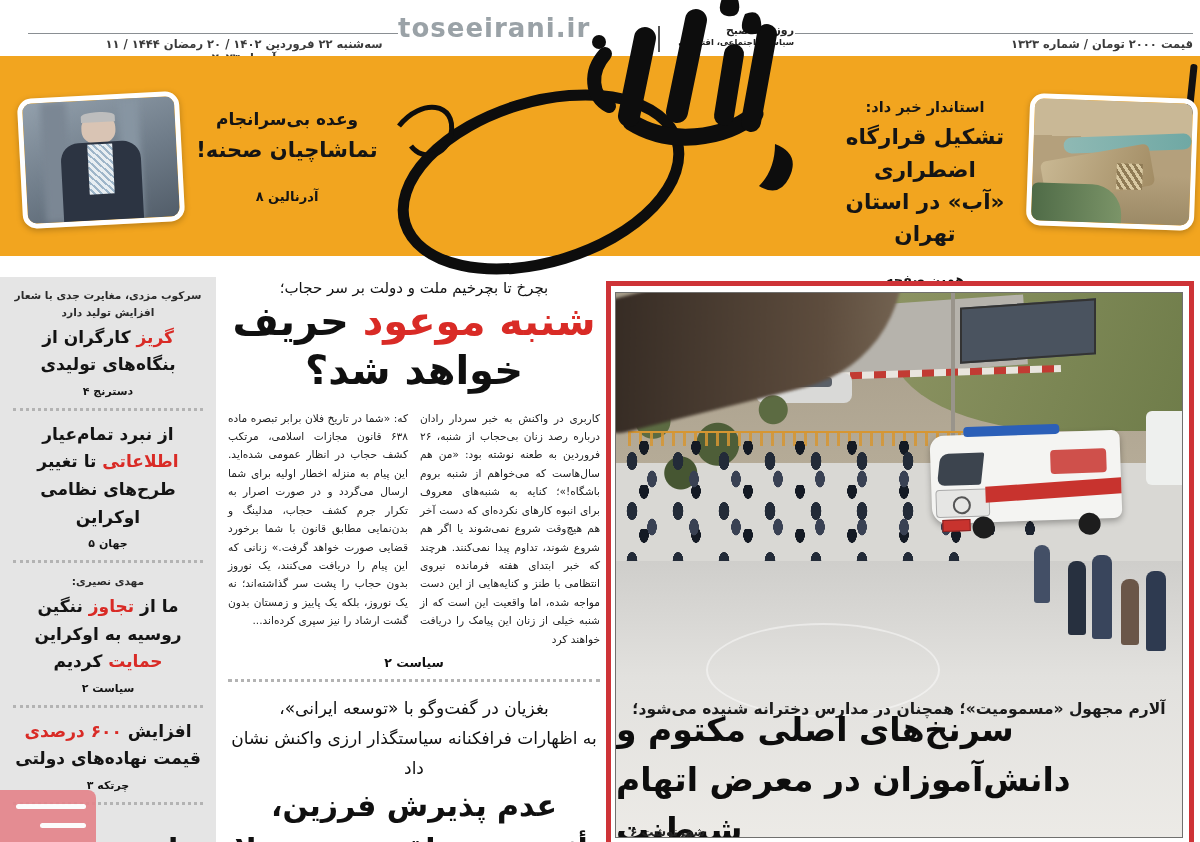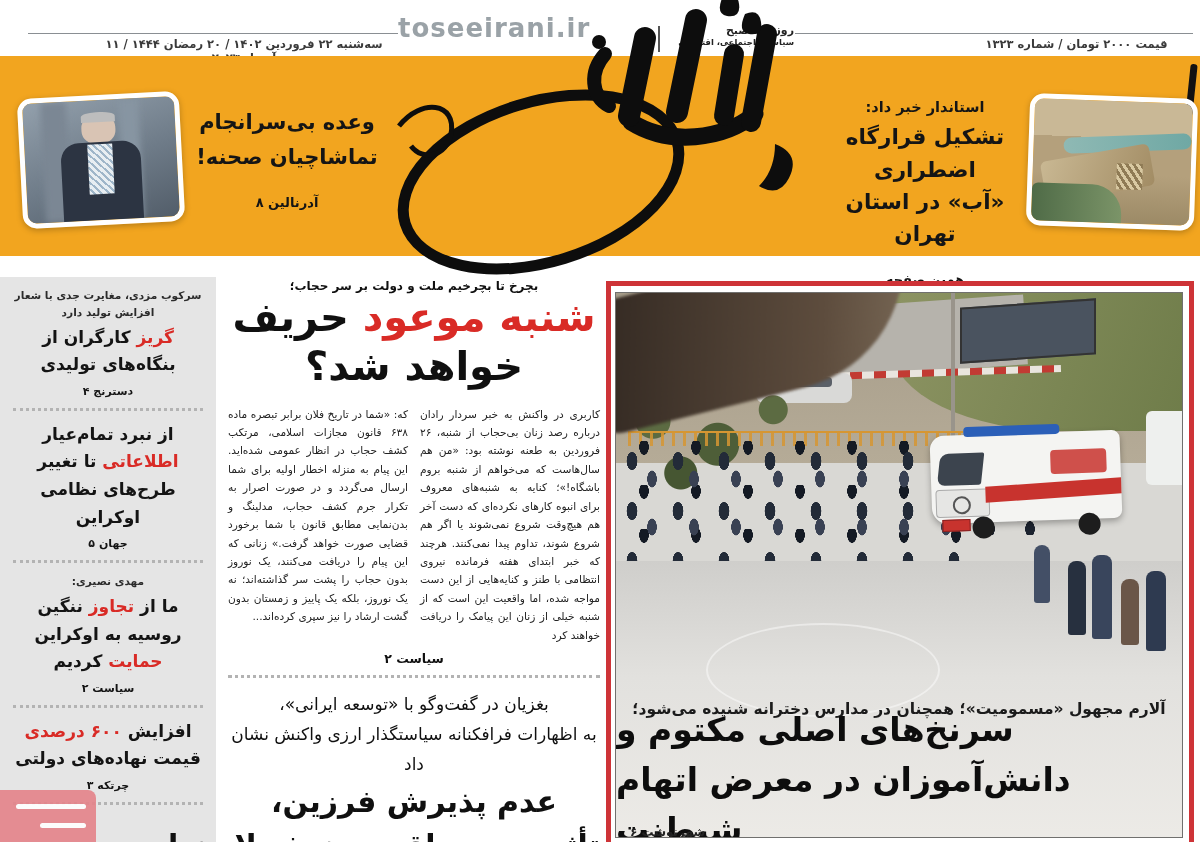--- a/index.html
+++ b/index.html
@@ -11,35 +11,35 @@
   .site{font-size:26px;font-weight:bold;color:#9aa2a7;direction:ltr;letter-spacing:1px;}
   .date,.price{font-size:11.5px;color:#3a3a3a;font-weight:600;}
   .publabel{width:132px;text-align:right;color:#222;}
   .publabel .l1{font-size:11px;font-weight:800;}
   .publabel .l2{font-size:8.5px;font-weight:600;}
   .pub-vline{width:1.5px;height:26px;background:#555;}
   
   .band{left:0;top:56px;width:1200px;height:200px;}
   .photo-card{border:5px solid #fff;border-radius:14px;box-shadow:0 2px 6px rgba(0,0,0,.25);overflow:hidden;}
   .band-story{text-align:center;color:#151515;}
-  .band-kicker{font-size:21px;font-weight:600;line-height:1.55;}
+  .band-kicker{font-size:17px;font-weight:600;line-height:1.55;}
   .band-head{font-size:21px;font-weight:800;line-height:1.5;margin-top:3px;}
   .band-tag{font-size:13px;font-weight:700;margin-top:22px;}
   .tick{background:#121212;border-radius:3px;}
   
   .leftpanel{left:0;top:277px;width:216px;height:565px;background:#e5e5e5;padding-top:10px;box-sizing:border-box;}
   .lp-item{width:198px;margin:0 auto;text-align:center;color:#141414;}
   .lp-kicker{font-size:10.6px;font-weight:600;line-height:1.6;color:#2b2b2b;}
   .lp-head{font-size:17px;font-weight:800;line-height:1.62;margin-top:3px;}
   .lp-tag{font-size:11px;font-weight:700;margin-top:6px;}
   .lp-sep{width:190px;margin:10px auto;height:0;border-top:3px dotted #b3b3b3;}
   .red{color:#D92B26;}
   
   .centercol{left:228px;top:279px;width:372px;text-align:center;color:#101010;}
-  .c-kicker{font-size:12px;font-weight:700;}
+  .c-kicker{font-size:15px;font-weight:400;}
   .c-head{font-size:40px;font-weight:900;line-height:1.22;margin-top:0;white-space:nowrap;}
   .c-body{display:flex;gap:12px;margin-top:14px;font-size:10.6px;line-height:1.74;color:#222;
           text-align:justify;text-align-last:right;}
   .c-body div{flex:1 1 0;}
   .c-tag{font-size:12.5px;font-weight:700;margin-top:7px;}
   .c-sep{height:0;border-top:3px dotted #b3b3b3;margin-top:9px;}
   .c-kicker2{font-size:17px;font-weight:400;line-height:1.75;margin-top:12px;}
   .c-head2{font-size:30px;font-weight:700;line-height:1.4;margin-top:2px;white-space:nowrap;}
   
   .redbox{left:606px;top:281px;width:588px;height:566px;border:5px solid #CE3337;background:#fff;
@@ -61,21 +61,21 @@
 
   <div class="abs rule" style="left:28px;top:33px;width:370px;"></div>
   <div class="abs date" style="left:90px;top:37px;width:308px;text-align:center;">سه‌شنبه ۲۲ فروردین ۱۴۰۲ /  ۲۰ رمضان ۱۴۴۴ / ۱۱ آوریل ۲۰۲۳</div>
   <div class="abs site" style="left:398px;top:13px;">toseeirani.ir</div>
   <div class="abs pub-vline" style="left:658px;top:26px;"></div>
   <div class="abs publabel" style="left:662px;top:24px;">
     <div class="l1">روزنامه صبح</div>
     <div class="l2">سیاسی، اجتماعی، اقتصادی</div>
   </div>
   <div class="abs rule" style="left:795px;top:33px;width:398px;"></div>
-  <div class="abs price" style="left:960px;top:37px;width:233px;text-align:center;direction:rtl;">قیمت ۲۰۰۰ تومان / شماره ۱۳۲۳</div>
+  <div class="abs price" style="left:960px;top:37px;width:233px;text-align:right;direction:rtl;">قیمت ۲۰۰۰ تومان / شماره ۱۳۲۳</div>
 
   <div class="abs band" style="background:#F2A51F;"></div>
   <div class="abs tick" style="left:1188px;top:64px;width:7px;height:52px;transform:rotate(6deg);"></div>
 
   <div class="abs photo-card" style="left:20px;top:95px;width:152px;height:120px;transform:rotate(-3deg);">
     <div style="position:relative;width:100%;height:100%;background:linear-gradient(160deg,#93a0ac,#6e7b88 55%,#525d69);">
       <div class="abs" style="left:18px;top:0;width:26px;height:100%;background:#7b8794;filter:blur(3px);"></div>
       <div class="abs" style="left:96px;top:0;width:20px;height:100%;background:#8795a2;filter:blur(3px);"></div>
       <div class="abs" style="left:58px;top:14px;width:34px;height:30px;background:#d9c4b4;border-radius:45%;"></div>
       <div class="abs" style="left:58px;top:12px;width:34px;height:10px;background:#bdbdbd;border-radius:45% 45% 0 0;"></div>

